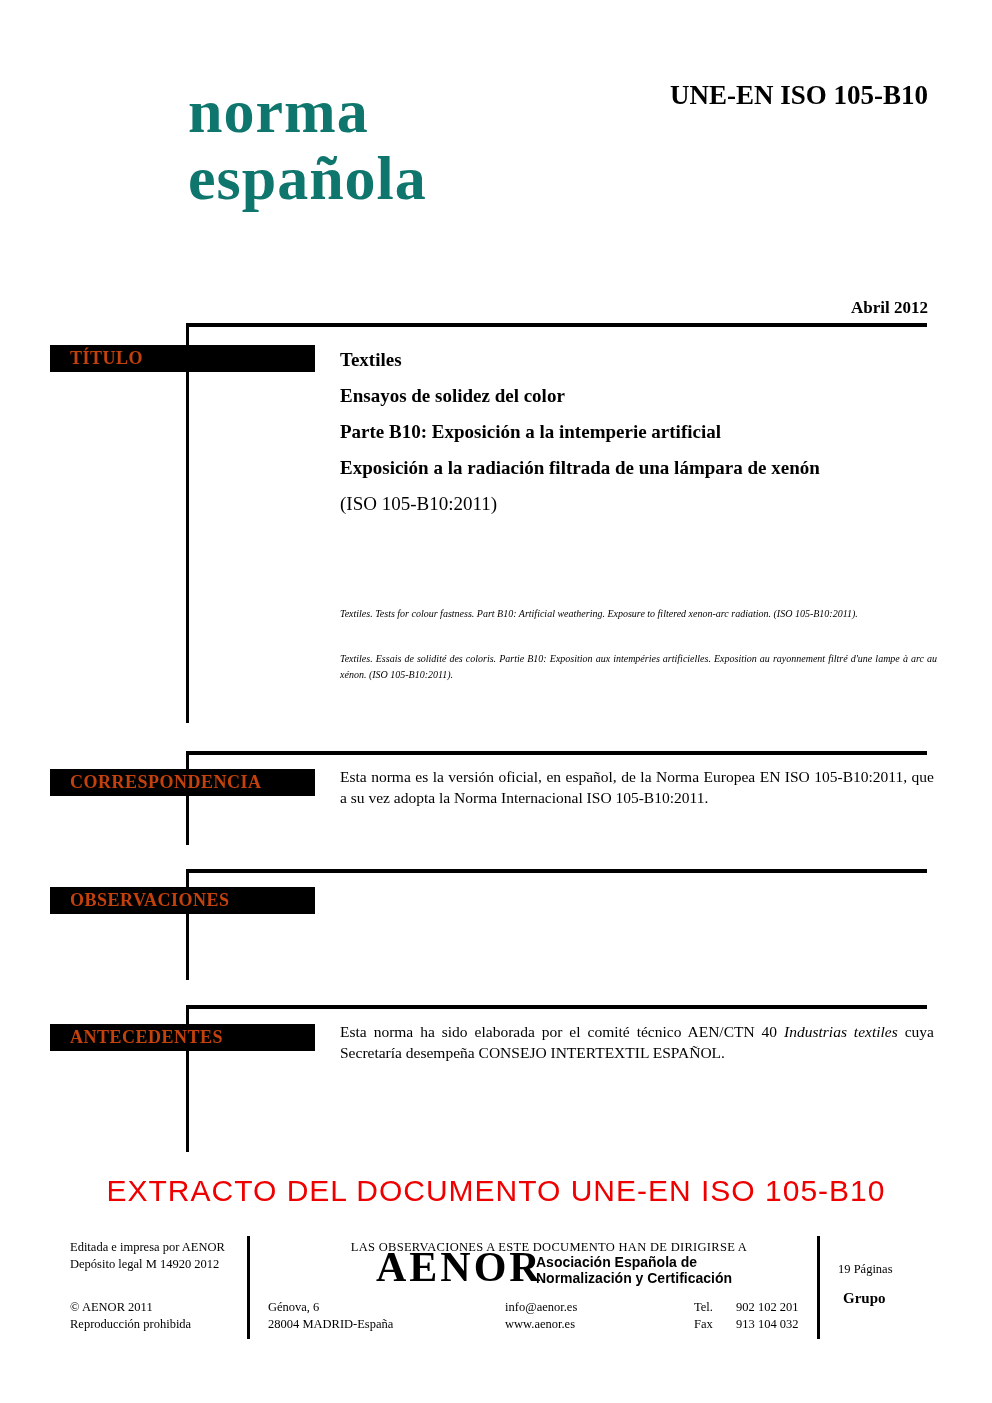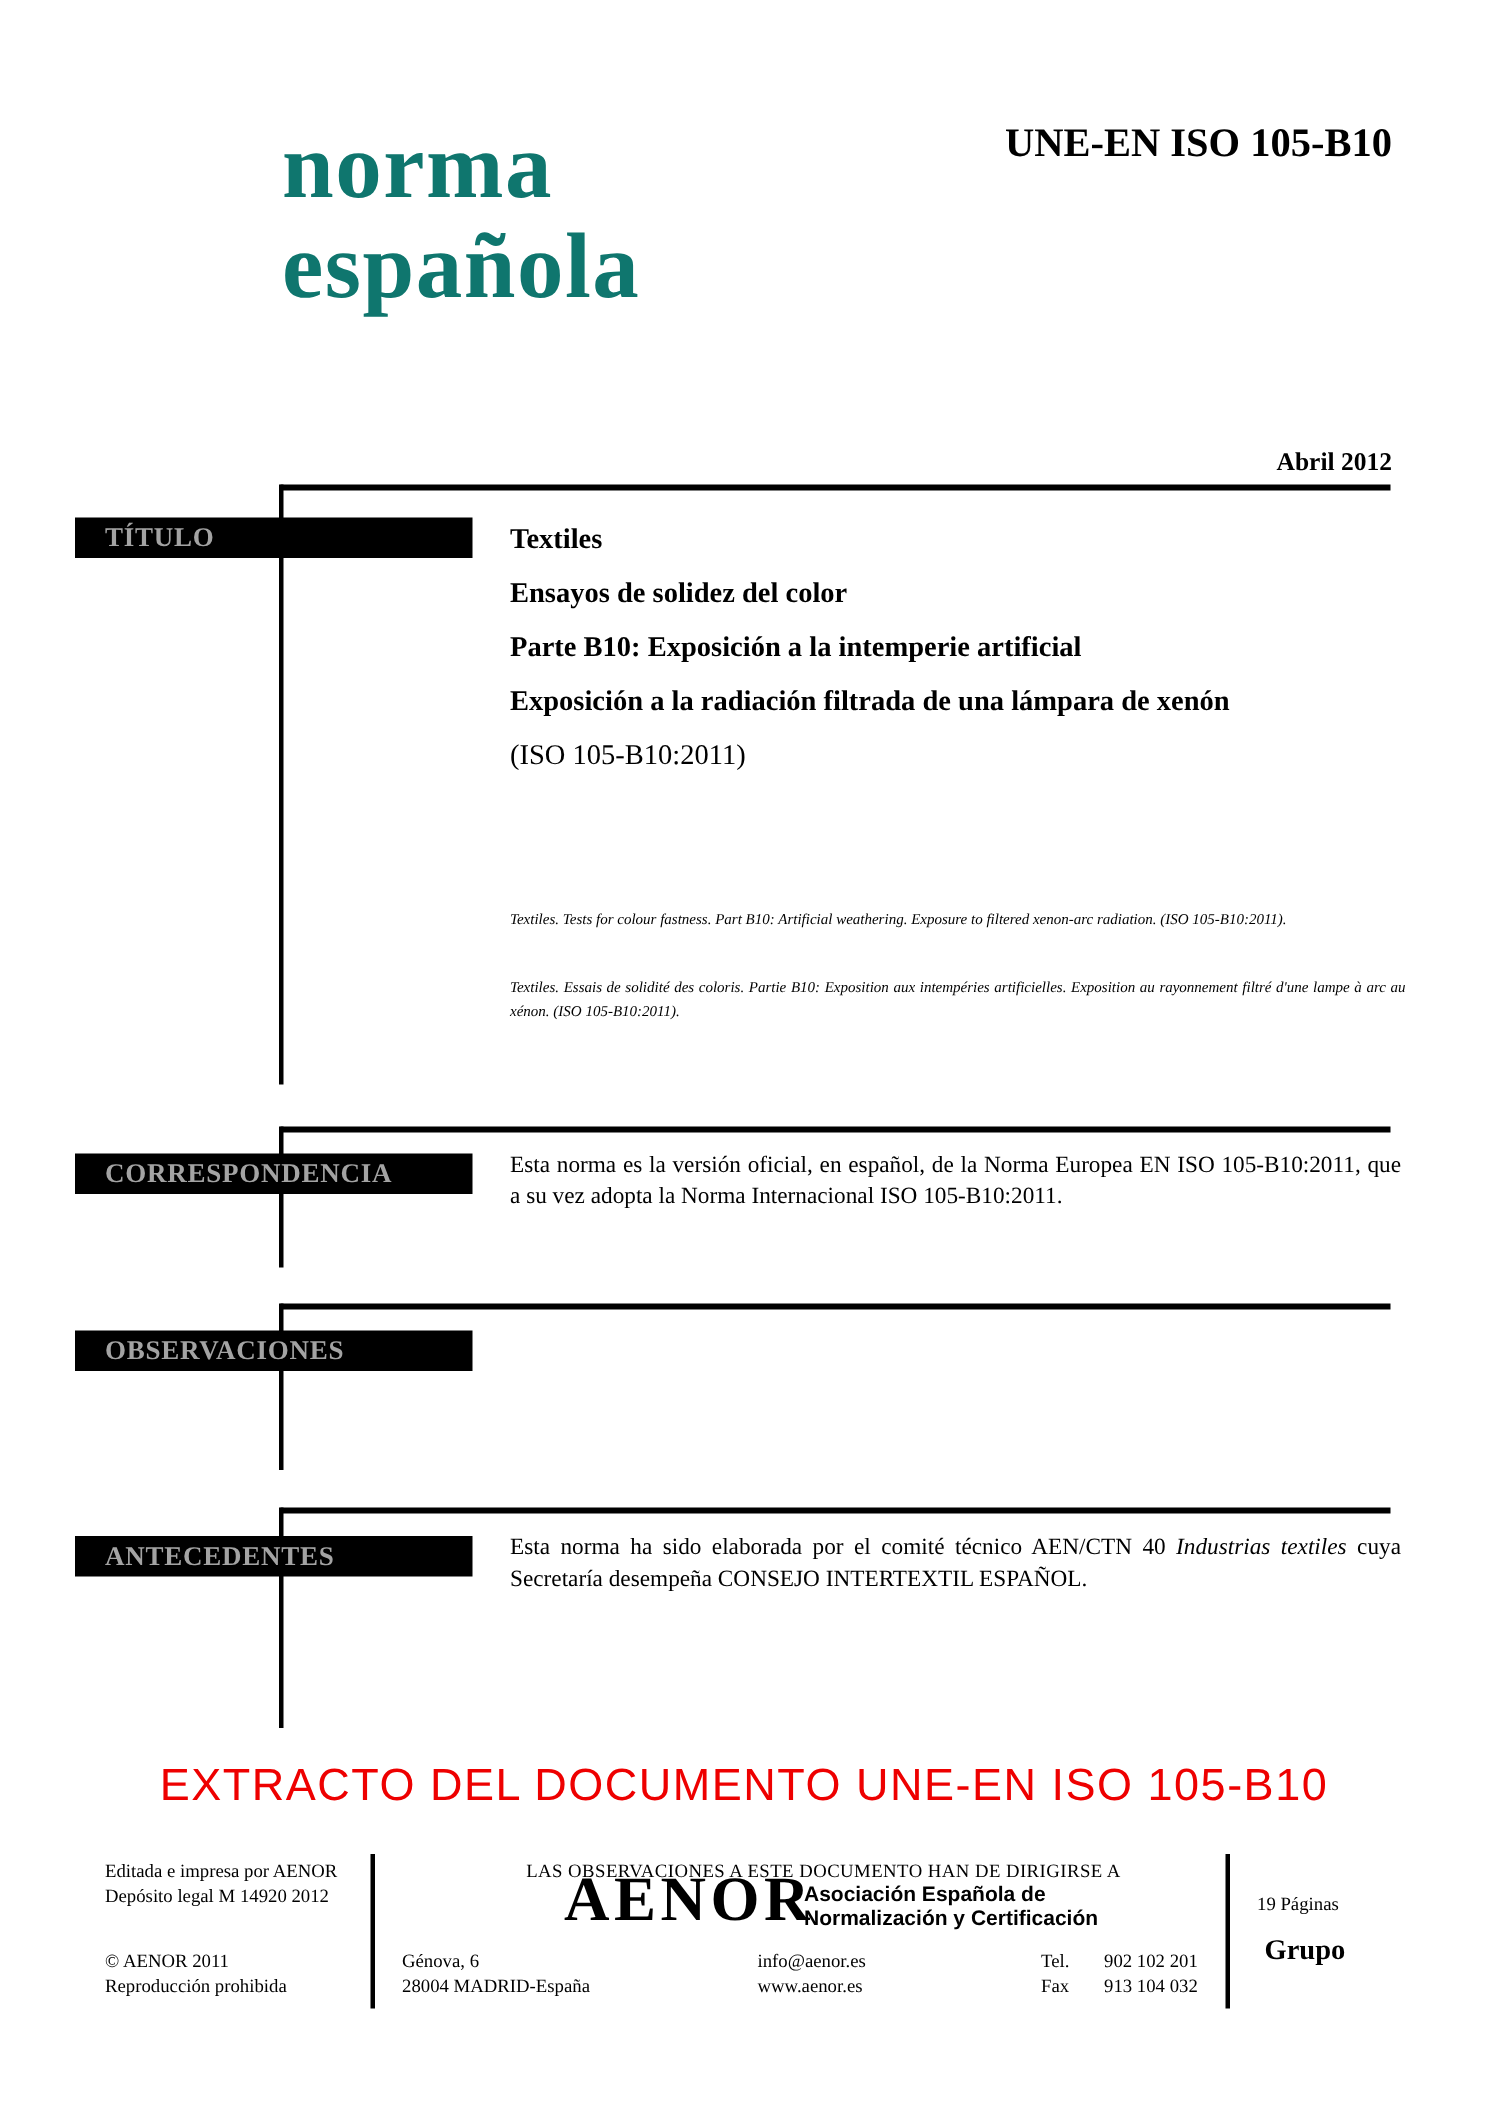--- a/index.html
+++ b/index.html
@@ -9,42 +9,42 @@
   }
   .abs{position:absolute;}
   
   #logo{left:188px;top:78px;font-weight:bold;color:#8d8d8d;font-size:62px;line-height:67px;letter-spacing:1px;}
   #doc-code{right:64px;top:80px;font-size:27px;font-weight:bold;text-align:right;}
   #date{right:64px;top:298px;font-size:17px;font-weight:bold;text-align:right;}
   
   .hline{left:187px;width:740px;height:4px;background:#000;}
   .vline{left:186px;width:3px;background:#000;}
   
-  .bar{left:50px;width:265px;height:27px;background:#000;color:#a3a3a3;
+  .bar{left:50px;width:265px;height:27px;background:#000;color:#c2410c;
        display:flex;align-items:center;padding-left:20px;box-sizing:border-box;
        font-weight:bold;font-size:18px;letter-spacing:0.5px;}
   
   #title-block{left:340px;top:342px;width:600px;font-size:19px;font-weight:bold;}
   #title-block .tline{height:36px;line-height:36px;}
   #title-ref{font-weight:normal;}
   .biling{left:340px;width:597px;font-size:10px;font-style:italic;line-height:15.5px;text-align:justify;}
   .sect-text{left:340px;width:594px;font-size:15.5px;line-height:20.5px;text-align:justify;}
   .it{font-style:italic;}
   
   #banner{left:0;top:1174px;width:992px;text-align:center;
           font-family:"Liberation Sans",sans-serif;font-size:30px;letter-spacing:1px;}
   
   .fdiv{top:1236px;height:103px;width:3px;background:#000;}
   .fsmall{font-size:12.5px;line-height:17px;}
   #f-notice{left:248px;top:1240px;width:570px;text-align:center;font-size:12.5px;letter-spacing:0.3px;padding-left:16px;}
   #f-logo{left:376px;top:1246px;font-size:42px;font-weight:bold;letter-spacing:3px;line-height:42px;}
   #f-org{left:536px;top:1254px;font-family:"Liberation Sans",sans-serif;font-weight:bold;
          font-size:14px;line-height:16px;}
   #f-pages{left:838px;top:1262px;font-size:12.5px;}
-  #f-group{left:843px;top:1290px;font-size:19px;font-weight:bold;}
+  #f-group{left:843px;top:1290px;font-size:15px;font-weight:bold;}
 </style>
 </head>
 <body>
 
 <div id="page">
 
   <div class="abs" id="logo" style="color: #0f766e;">
     <div>norma</div>
     <div>española</div>
   </div>

